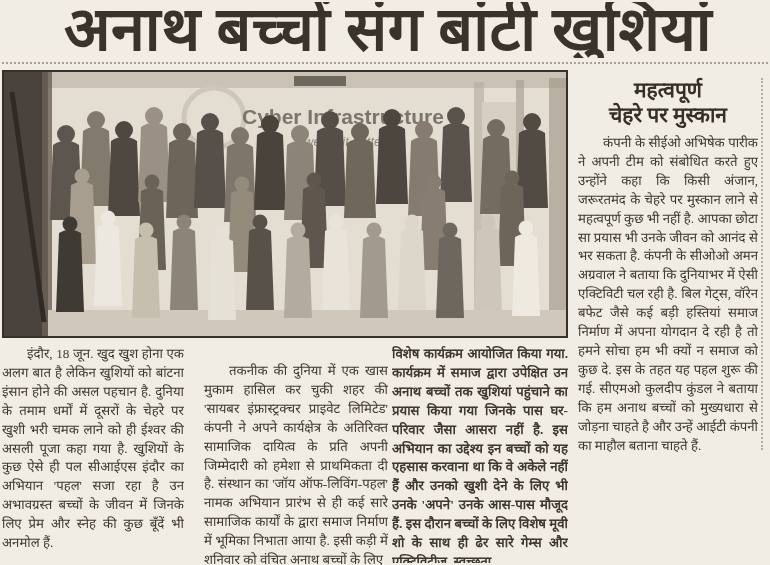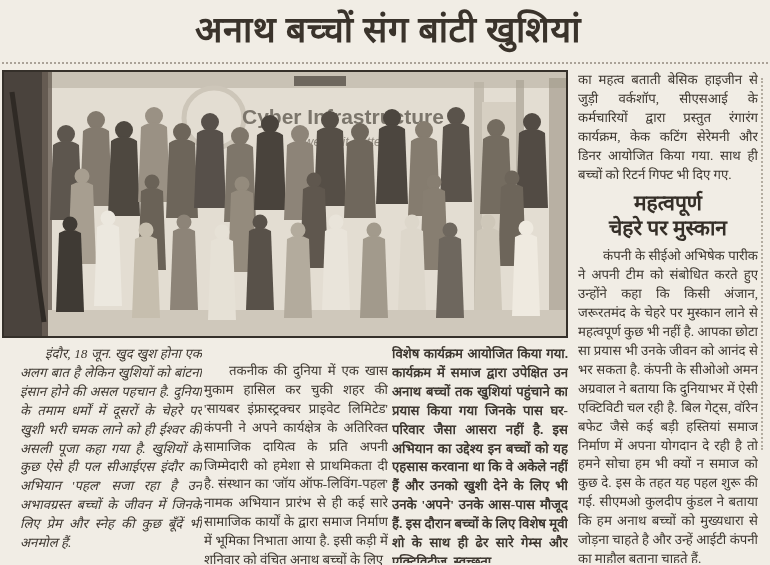--- a/index.html
+++ b/index.html
@@ -6,40 +6,40 @@
   .page{
     position:relative;
     width:770px;height:565px;
     background:#f1ede5;
     font-family:"Liberation Serif","DejaVu Serif",serif;
     color:#3e3831;
     overflow:hidden;
   }
   .headline{
     position:absolute;left:14px;top:2px;width:748px;height:56px;
-    font-size:36px;font-weight:700;color:#3a332b;
+    font-size:61px;font-weight:700;color:#3a332b;
     letter-spacing:0.5px;white-space:nowrap;overflow:hidden;
     text-align:center;line-height:56px;
   }
   .headline-rule{
     position:absolute;left:2px;top:62px;width:766px;height:0;
     border-top:2px dotted #aaa298;
   }
   .photo-frame{
     position:absolute;left:2px;top:70px;width:566px;height:268px;
     border:2px solid #35302a;background:#ddd7cc;box-sizing:border-box;
   }
   .photo-frame svg{display:block;width:100%;height:100%;}
   .col{
     position:absolute;top:345px;height:218px;
     font-size:13.2px;line-height:18.9px;text-align:justify;
     overflow:hidden;
   }
   .col.indent, .rc-para.indent{text-indent:1.9em;}
-  #col1{left:20px;width:182px;font-style:italic;}
+  #col1{left:2px;width:182px;}
   #col2{left:204px;width:184px;margin-top:17px;}
   #col3{left:392px;width:176px;font-weight:bold;}
   .right-col{
     position:absolute;left:578px;top:71px;width:180px;height:492px;
     font-size:13.2px;line-height:18.9px;text-align:justify;overflow:hidden;
   }
   .rc-subhead{
     margin:7px 0 6px 0;
     font-size:21px;line-height:25px;font-weight:700;
     text-align:center;color:#352f28;text-indent:0;
@@ -137,21 +137,20 @@
         <use href="#child" x="522" y="156" fill="#efeae0"></use>
       </g>
     </svg>
   </div>
 
   <div id="col1" class="col indent">इंदौर, 18 जून. खुद खुश होना एक अलग बात है लेकिन खुशियों को बांटना इंसान होने की असल पहचान है. दुनिया के तमाम धर्मों में दूसरों के चेहरे पर खुशी भरी चमक लाने को ही ईश्वर की असली पूजा कहा गया है. खुशियों के कुछ ऐसे ही पल सीआईएस इंदौर का अभियान 'पहल' सजा रहा है उन अभावग्रस्त बच्चों के जीवन में जिनके लिए प्रेम और स्नेह की कुछ बूँदें भी अनमोल हैं.</div>
   <div id="col2" class="col indent">तकनीक की दुनिया में एक खास मुकाम हासिल कर चुकी शहर की 'सायबर इंफ्रास्ट्रक्चर प्राइवेट लिमिटेड' कंपनी ने अपने कार्यक्षेत्र के अतिरिक्त सामाजिक दायित्व के प्रति अपनी जिम्मेदारी को हमेशा से प्राथमिकता दी है. संस्थान का 'जॉय ऑफ-लिविंग-पहल' नामक अभियान प्रारंभ से ही कई सारे सामाजिक कार्यों के द्वारा समाज निर्माण में भूमिका निभाता आया है. इसी कड़ी में शनिवार को वंचित अनाथ बच्चों के लिए</div>
   <div id="col3" class="col">विशेष कार्यक्रम आयोजित किया गया. कार्यक्रम में समाज द्वारा उपेक्षित उन अनाथ बच्चों तक खुशियां पहुंचाने का प्रयास किया गया जिनके पास घर-परिवार जैसा आसरा नहीं है. इस अभियान का उद्देश्य इन बच्चों को यह एहसास करवाना था कि वे अकेले नहीं हैं और उनको खुशी देने के लिए भी उनके 'अपने' उनके आस-पास मौजूद हैं. इस दौरान बच्चों के लिए विशेष मूवी शो के साथ ही ढेर सारे गेम्स और एक्टिविटीज, स्वच्छता</div>
 
   <div class="right-col">
-    <p class="rc-para">का महत्व बताती बेसिक हाइजीन से जुड़ी वर्कशॉप, सीएसआई के कर्मचारियों द्वारा प्रस्तुत रंगारंग कार्यक्रम, केक कटिंग सेरेमनी और डिनर आयोजित किया गया. साथ ही बच्चों को रिटर्न गिफ्ट भी दिए गए.</p>
     <div class="rc-subhead">
       <div>महत्वपूर्ण</div>
       <div>चेहरे पर मुस्कान</div>
     </div>
     <p class="rc-para indent">कंपनी के सीईओ अभिषेक पारीक ने अपनी टीम को संबोधित करते हुए उन्होंने कहा कि किसी अंजान, जरूरतमंद के चेहरे पर मुस्कान लाने से महत्वपूर्ण कुछ भी नहीं है. आपका छोटा सा प्रयास भी उनके जीवन को आनंद से भर सकता है. कंपनी के सीओओ अमन अग्रवाल ने बताया कि दुनियाभर में ऐसी एक्टिविटी चल रही है. बिल गेट्स, वॉरेन बफेट जैसे कई बड़ी हस्तियां समाज निर्माण में अपना योगदान दे रही है तो हमने सोचा हम भी क्यों न समाज को कुछ दे. इस के तहत यह पहल शुरू की गई. सीएमओ कुलदीप कुंडल ने बताया कि हम अनाथ बच्चों को मुख्यधारा से जोड़ना चाहते है और उन्हें आईटी कंपनी का माहौल बताना चाहते हैं.</p>
   </div>
 
   <div class="edge-dots"></div>
 
 </div>

